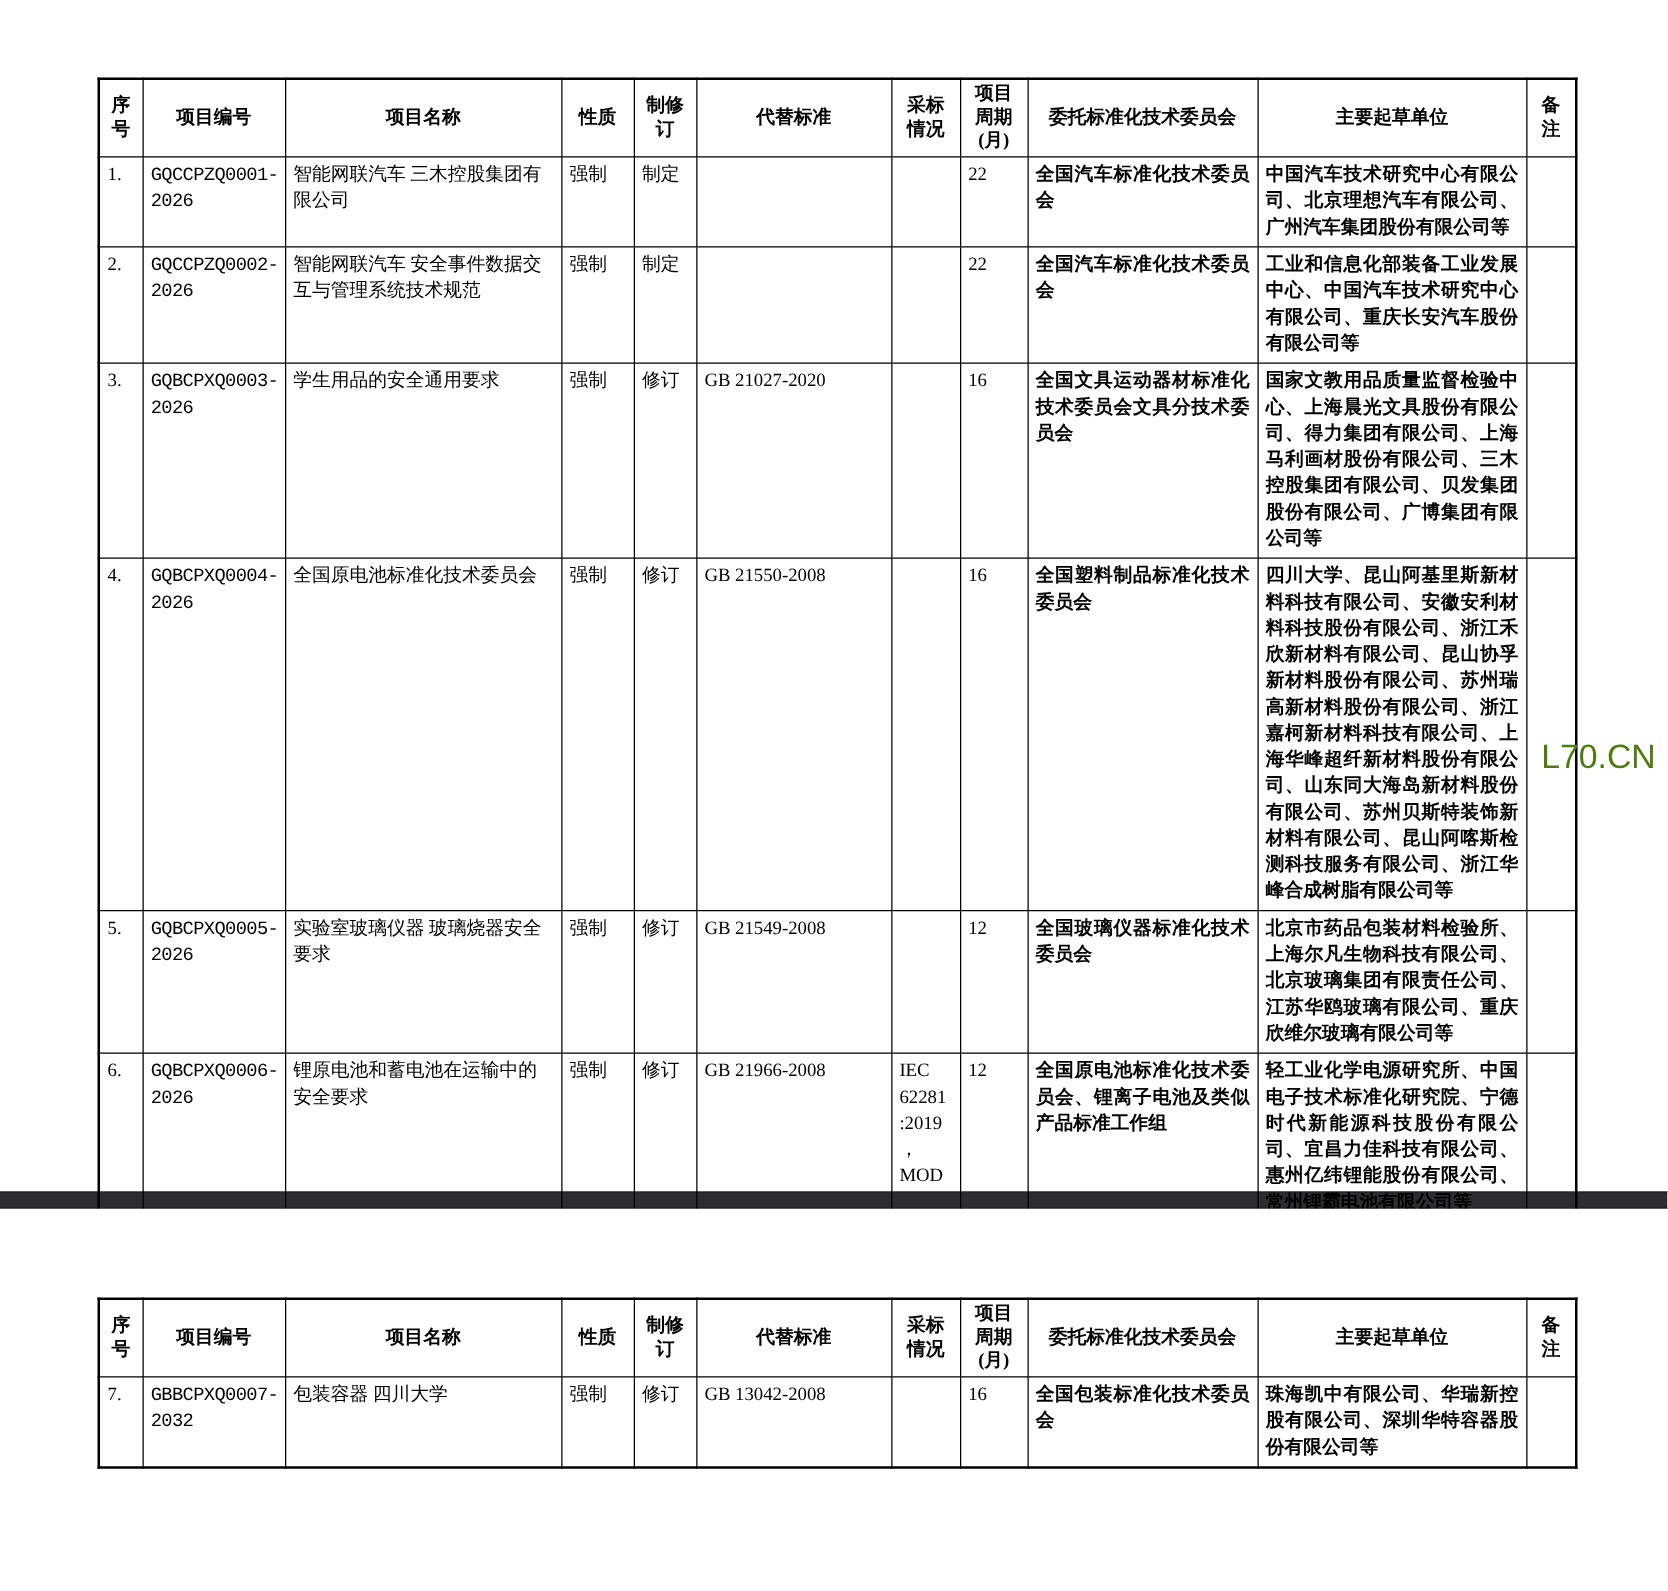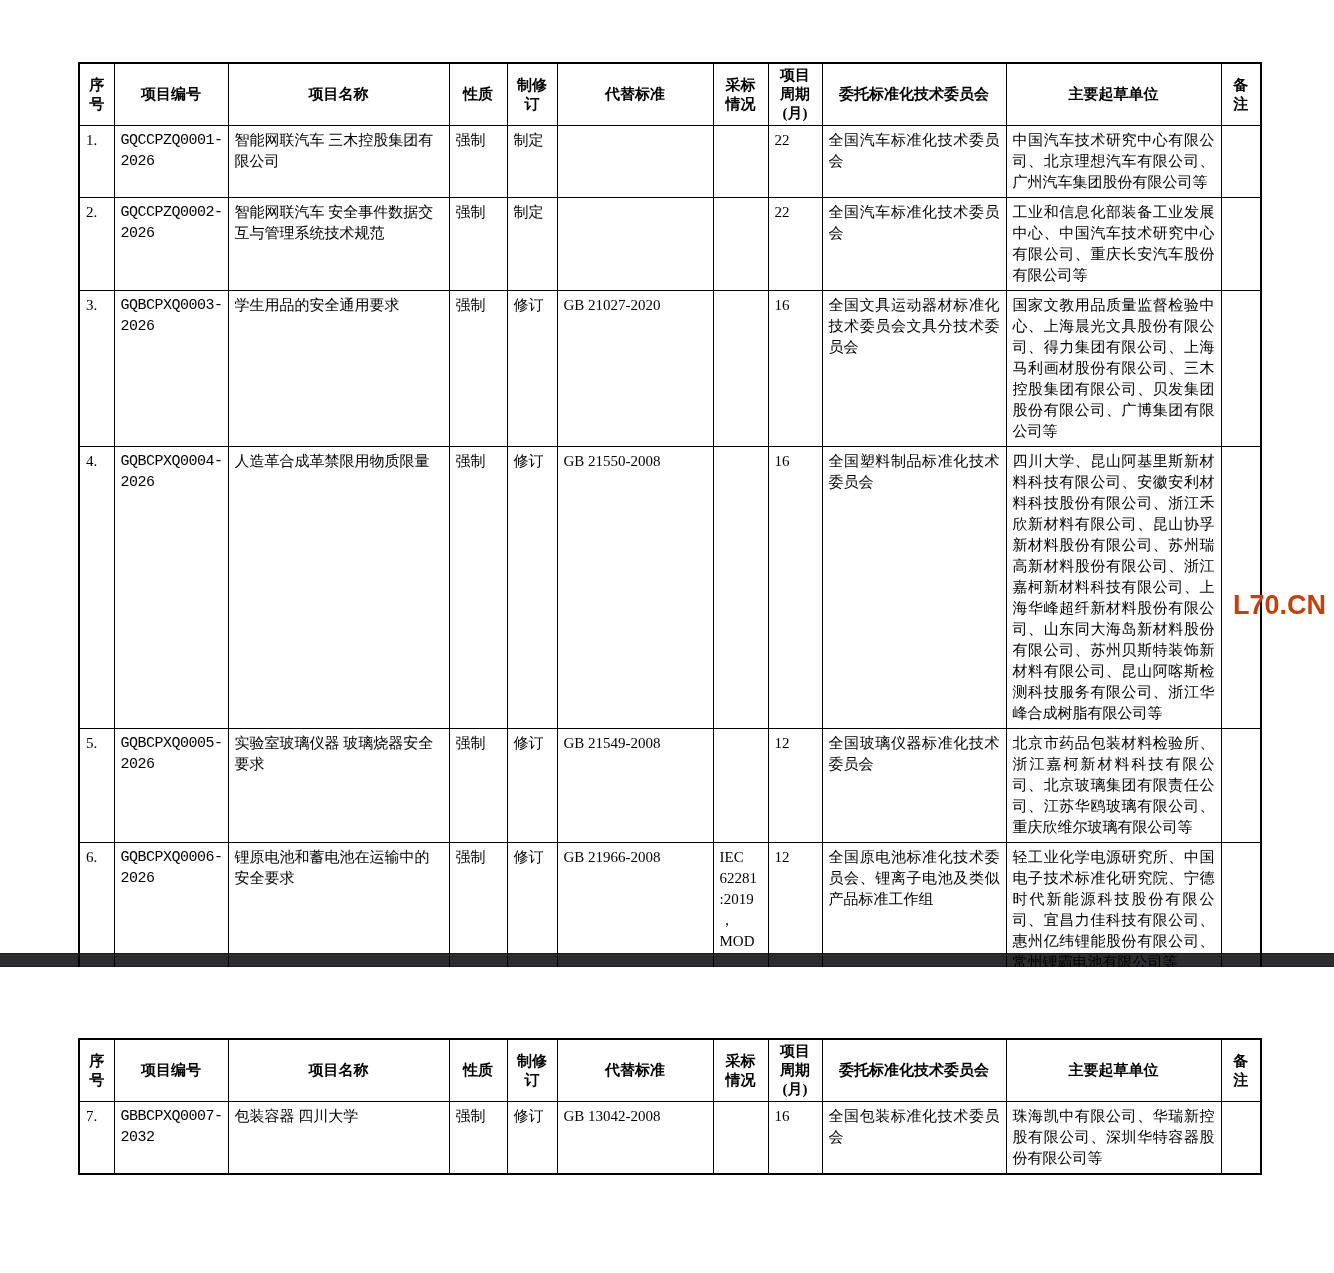--- a/index.html
+++ b/index.html
@@ -53,42 +53,42 @@
     line-height: 19px;
     padding: 2px 2px;
   }
   td.c-no   { padding-left: 5px; font-size: 14px; }
   td.c-code { font-family: Liberation Mono, monospace; font-size: 13px; line-height: 24px; letter-spacing: -0.5px; }
   td.c-name { text-align: left; }
   td.c-nature, td.c-revision { }
   td.c-replaced { font-size: 14.5px; margin-top: 48px; }
   td.c-adoption { white-space: pre-line; font-size: 14px; padding-left: 5px; padding-right: 2px; }
   td.c-period { font-size: 14px; padding-left: 8px; }
-  td.c-committee, td.c-drafters { text-align: justify; }
+  td.c-committee, td.c-drafters { text-align: justify; font-weight: bold; }
   .page-number {
     width: 1182px;
     margin-left: 78px;
     margin-top: 16px;
     text-align: center;
     font-size: 15px;
   }
   .watermark {
     position: absolute;
     left: 1233px;
     top: 590px;
     font-family: "Liberation Sans", "DejaVu Sans", sans-serif;
     font-size: 27px;
     z-index: 10;
     white-space: nowrap;
   }
 </style>
 </head>
 <body>
 
-<div class="watermark" style="color: #c2410c; font-weight: bold;">L70.CN</div>
+<div class="watermark" style="color: #4d7c0f;">L70.CN</div>
 
 <div class="page page-1">
   <div class="page-inner">
     <table class="std">
       <colgroup>
         <col style="width:35px">
           <col style="width:114px">
           <col style="width:221px">
         <col style="width:58px">
           <col style="width:50px">
@@ -154,41 +154,41 @@
         <td class="c-replaced">GB 21027-2020</td>
         <td class="c-adoption"></td>
         <td class="c-period">16</td>
         <td class="c-committee">全国文具运动器材标准化技术委员会文具分技术委员会</td>
         <td class="c-drafters">国家文教用品质量监督检验中心、上海晨光文具股份有限公司、得力集团有限公司、上海马利画材股份有限公司、三木控股集团有限公司、贝发集团股份有限公司、广博集团有限公司等</td>
         <td class="c-remark"></td>
       </tr>
       <tr class="row" style="height:253px">
         <td class="c-no">4.</td>
         <td class="c-code">GQBCPXQ0004-2026</td>
-        <td class="c-name">人造革合成革禁限用物质限量</td>
+        <td class="c-name">全国原电池标准化技术委员会</td>
         <td class="c-nature">强制</td>
         <td class="c-revision">修订</td>
         <td class="c-replaced">GB 21550-2008</td>
         <td class="c-adoption"></td>
         <td class="c-period">16</td>
         <td class="c-committee">全国塑料制品标准化技术委员会</td>
         <td class="c-drafters">四川大学、昆山阿基里斯新材料科技有限公司、安徽安利材料科技股份有限公司、浙江禾欣新材料有限公司、昆山协孚新材料股份有限公司、苏州瑞高新材料股份有限公司、浙江嘉柯新材料科技有限公司、上海华峰超纤新材料股份有限公司、山东同大海岛新材料股份有限公司、苏州贝斯特装饰新材料有限公司、昆山阿喀斯检测科技服务有限公司、浙江华峰合成树脂有限公司等</td>
         <td class="c-remark"></td>
       </tr>
       <tr class="row" style="height:105px">
         <td class="c-no">5.</td>
         <td class="c-code">GQBCPXQ0005-2026</td>
         <td class="c-name">实验室玻璃仪器 玻璃烧器安全要求</td>
         <td class="c-nature">强制</td>
         <td class="c-revision">修订</td>
         <td class="c-replaced">GB 21549-2008</td>
         <td class="c-adoption"></td>
         <td class="c-period">12</td>
         <td class="c-committee">全国玻璃仪器标准化技术委员会</td>
-        <td class="c-drafters">北京市药品包装材料检验所、浙江嘉柯新材料科技有限公司、北京玻璃集团有限责任公司、江苏华鸥玻璃有限公司、重庆欣维尔玻璃有限公司等</td>
+        <td class="c-drafters">北京市药品包装材料检验所、上海尔凡生物科技有限公司、北京玻璃集团有限责任公司、江苏华鸥玻璃有限公司、重庆欣维尔玻璃有限公司等</td>
         <td class="c-remark"></td>
       </tr>
       <tr class="row" style="height:128px">
         <td class="c-no">6.</td>
         <td class="c-code">GQBCPXQ0006-2026</td>
         <td class="c-name">锂原电池和蓄电池在运输中的安全要求</td>
         <td class="c-nature">强制</td>
         <td class="c-revision">修订</td>
         <td class="c-replaced">GB 21966-2008</td>
         <td class="c-adoption">IEC

